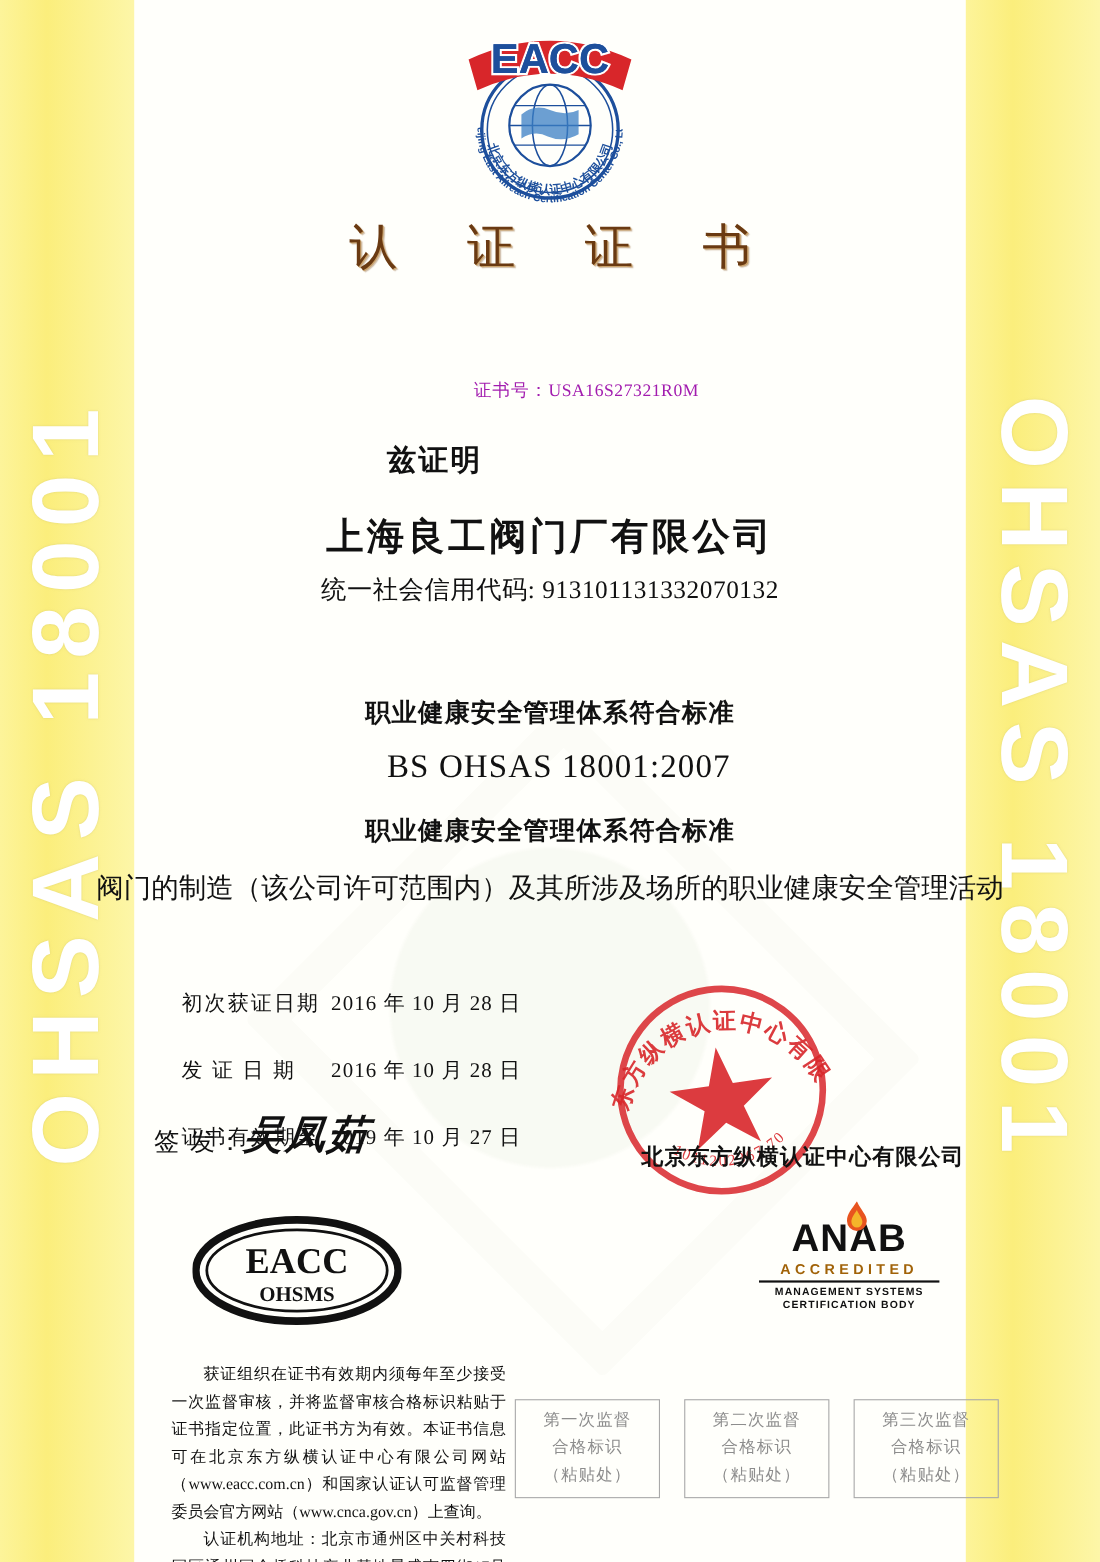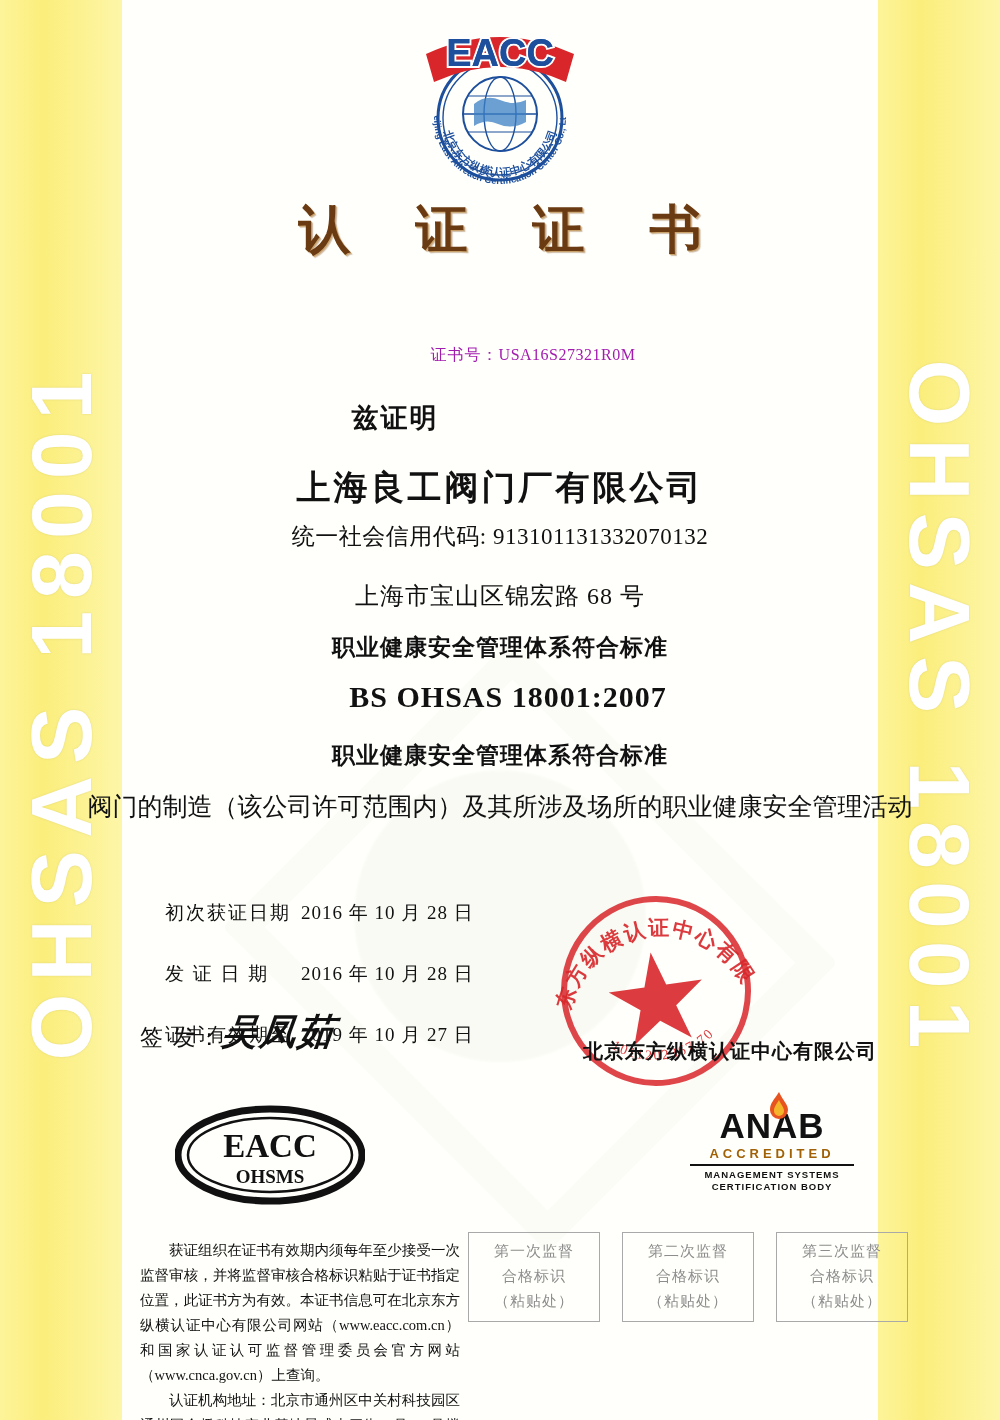--- a/index.html
+++ b/index.html
@@ -90,22 +90,22 @@
   .top-logo svg { display:block; }
 
   
   .cert-title {
     position: absolute;
     top: 195px;
     left: 0;
     right: 0;
     text-align: center;
     font-family: "Liberation Serif", serif;
-    font-weight: bold;
-    font-size: 52px;
+    font-weight: normal;
+    font-size: 44px;
     letter-spacing: 26px;
     text-indent: 26px;
     color: #6a3a12;
     text-shadow: 1px 1px 0 #caa36c, 2px 2px 1px rgba(120,70,20,.35);
   }
 
   
   .cert-no {
     position: absolute;
     top: 345px;
@@ -124,21 +124,21 @@
     left: 0;
     right: 0;
     text-align: center;
     color: #111;
   }
   .l-zizheng { top: 400px; font-size: 27px; font-weight: bold; letter-spacing: 2px; padding-right: 210px;}
   .l-company { top: 465px; font-size: 34px; font-weight: bold; letter-spacing: 3px; }
   .l-credit   { top: 521px; font-size: 23px; letter-spacing: .5px; }
   .l-address  { top: 580px; font-size: 24px; letter-spacing: 1px; }
   .l-conform  { top: 632px; font-size: 23px; font-weight: bold; letter-spacing: 1px; }
-  .l-standard { top: 680px; font-size: 30px; font-weight: bold; letter-spacing: 1px; padding-left: 16px; }
+  .l-standard { top: 680px; font-size: 30px; font-weight: normal; letter-spacing: 1px; padding-left: 16px; }
   .l-scopehdr { top: 740px; font-size: 23px; font-weight: bold; letter-spacing: 1px; }
   .l-scope    { top: 790px; font-size: 25px; font-weight: normal; letter-spacing: 0px; }
 
   
   .dates {
     position: absolute;
     left: 165px;
     top: 868px;
     font-size: 19px;
     color: #111;
@@ -251,27 +251,27 @@
     position: absolute;
     left: 140px;
     top: 1238px;
     width: 320px;
     font-size: 14.5px;
     line-height: 25px;
     color: #111;
     text-align: justify;
   }
   .notes p { margin: 0; }
-  .notes .indent { text-indent: 29px; }
+  .notes .indent { text-indent: 29px; margin-left: 16px; }
 
   
   .boxes {
     position: absolute;
     left: 468px;
-    top: 1232px;
+    top: 1272px;
     display: flex;
     gap: 22px;
   }
   .sbox {
     width: 132px;
     height: 90px;
     border: 1px solid #a9a9a9;
     color: #8d8d8d;
     font-size: 15px;
     line-height: 25px;
@@ -331,21 +331,20 @@
   <div class="cert-no">
     <span class="label">证书号：</span><span class="value">USA16S27321R0M</span>
   </div>
 
   <div class="line l-company">上海良工阀门厂有限公司</div>
   <div class="line l-zizheng">兹证明</div>
   <div class="line l-credit">
     <span>统一社会信用代码:</span>
     <span>913101131332070132</span>
   </div>
-  <div class="line l-address">上海市宝山区锦宏路 68 号</div>
   <div class="line l-conform">职业健康安全管理体系符合标准</div>
   <div class="line l-standard">BS OHSAS 18001:2007</div>
   <div class="line l-scopehdr">职业健康安全管理体系符合标准</div>
   <div class="line l-scope">阀门的制造（该公司许可范围内）及其所涉及场所的职业健康安全管理活动</div>
 
   <div class="dates">
     <div class="row">
       <span class="dlabel">初次获证日期</span>
       <span class="dval">2016 年 10 月 28 日</span>
     </div>

